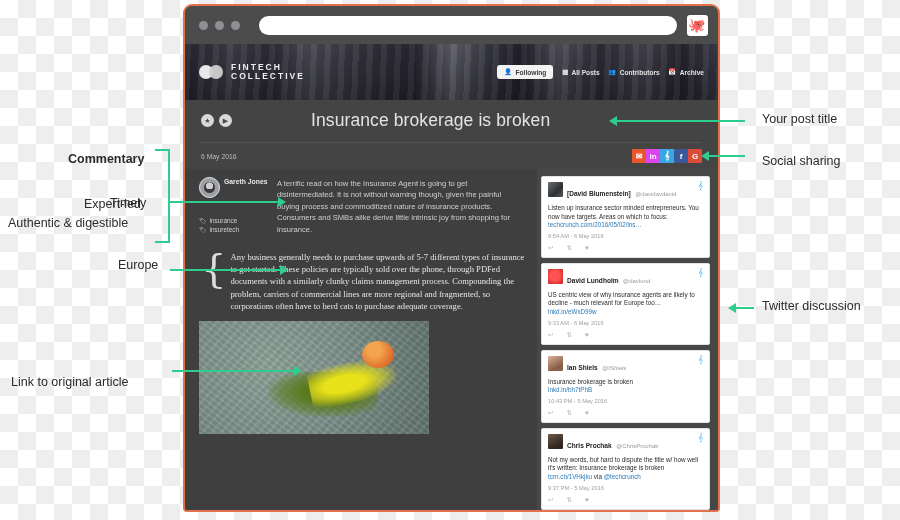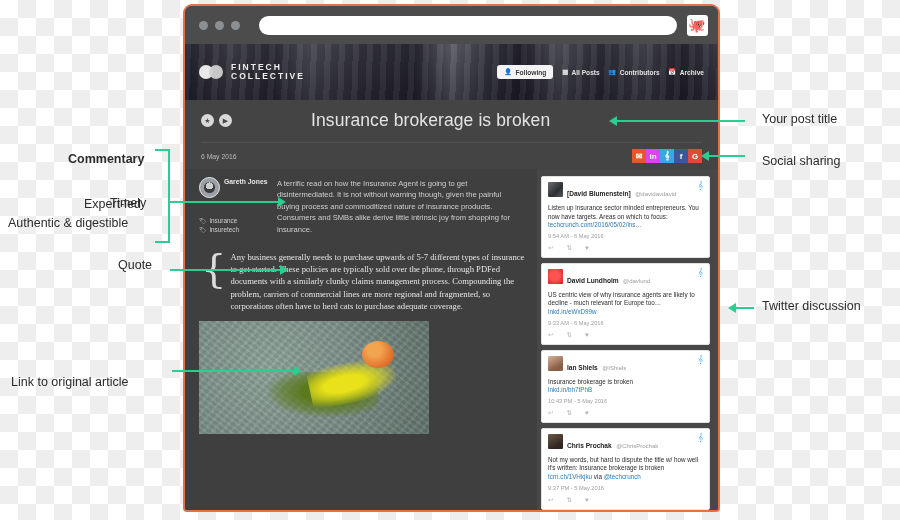--- a/index.html
+++ b/index.html
@@ -342,21 +342,21 @@
 <div class="lbl bold" style="left:68px;top:152px;">Commentary</div>
 <div class="lbl" style="left:110px;top:196px;">Timely</div>
 <div class="lbl" style="left:84px;top:197px;">Expert-led</div>
 <div class="lbl" style="left:8px;top:216px;">Authentic &amp; digestible</div>
 <div class="ann-vert" style="left:168px;top:149px;height:94px;"></div>
 <div class="ann-line" style="left:155px;top:149px;width:15px;"></div>
 <div class="ann-line" style="left:155px;top:241px;width:15px;"></div>
 <div class="ann-line" style="left:168px;top:201px;width:112px;"></div>
 <div class="arrow-r" style="left:278px;top:197px;"></div>
 
-<div class="lbl" style="left:118px;top:258px;">Quote</div>
+<div class="lbl" style="left:118px;top:258px;">Europe</div>
 <div class="ann-line" style="left:170px;top:269px;width:112px;"></div>
 <div class="arrow-r" style="left:280px;top:265px;"></div>
 
 <div class="lbl" style="left:11px;top:375px;">Link to original article</div>
 <div class="ann-line" style="left:172px;top:370px;width:124px;"></div>
 <div class="arrow-r" style="left:294px;top:366px;"></div>
 
 <div class="lbl" style="left:762px;top:112px;text-align:right;">Your post title</div>
 <div class="ann-line" style="left:617px;top:120px;width:128px;"></div>
 <div class="arrow-l" style="left:609px;top:116px;"></div>

